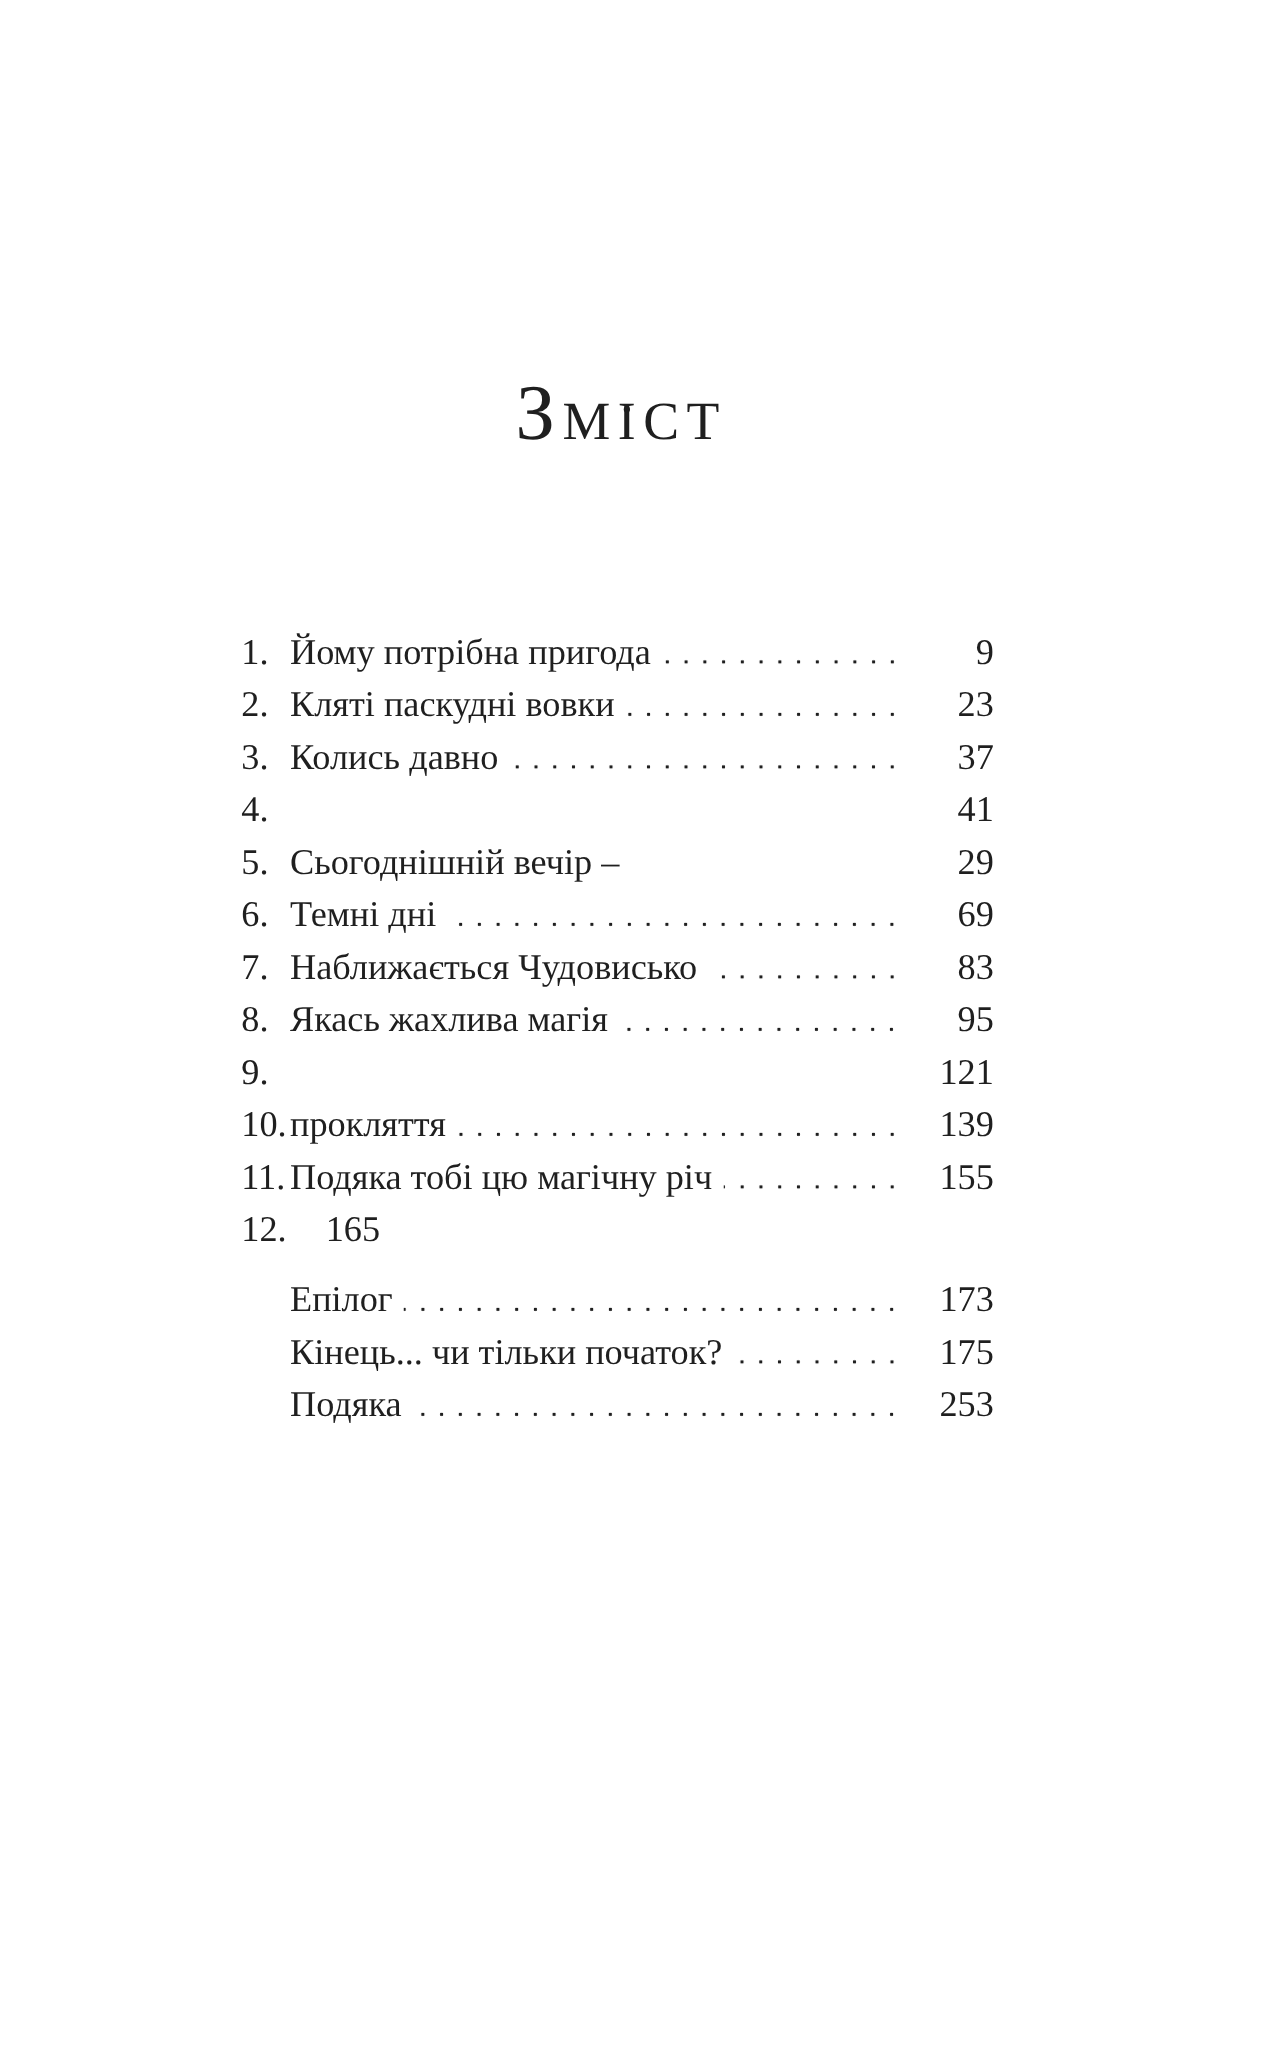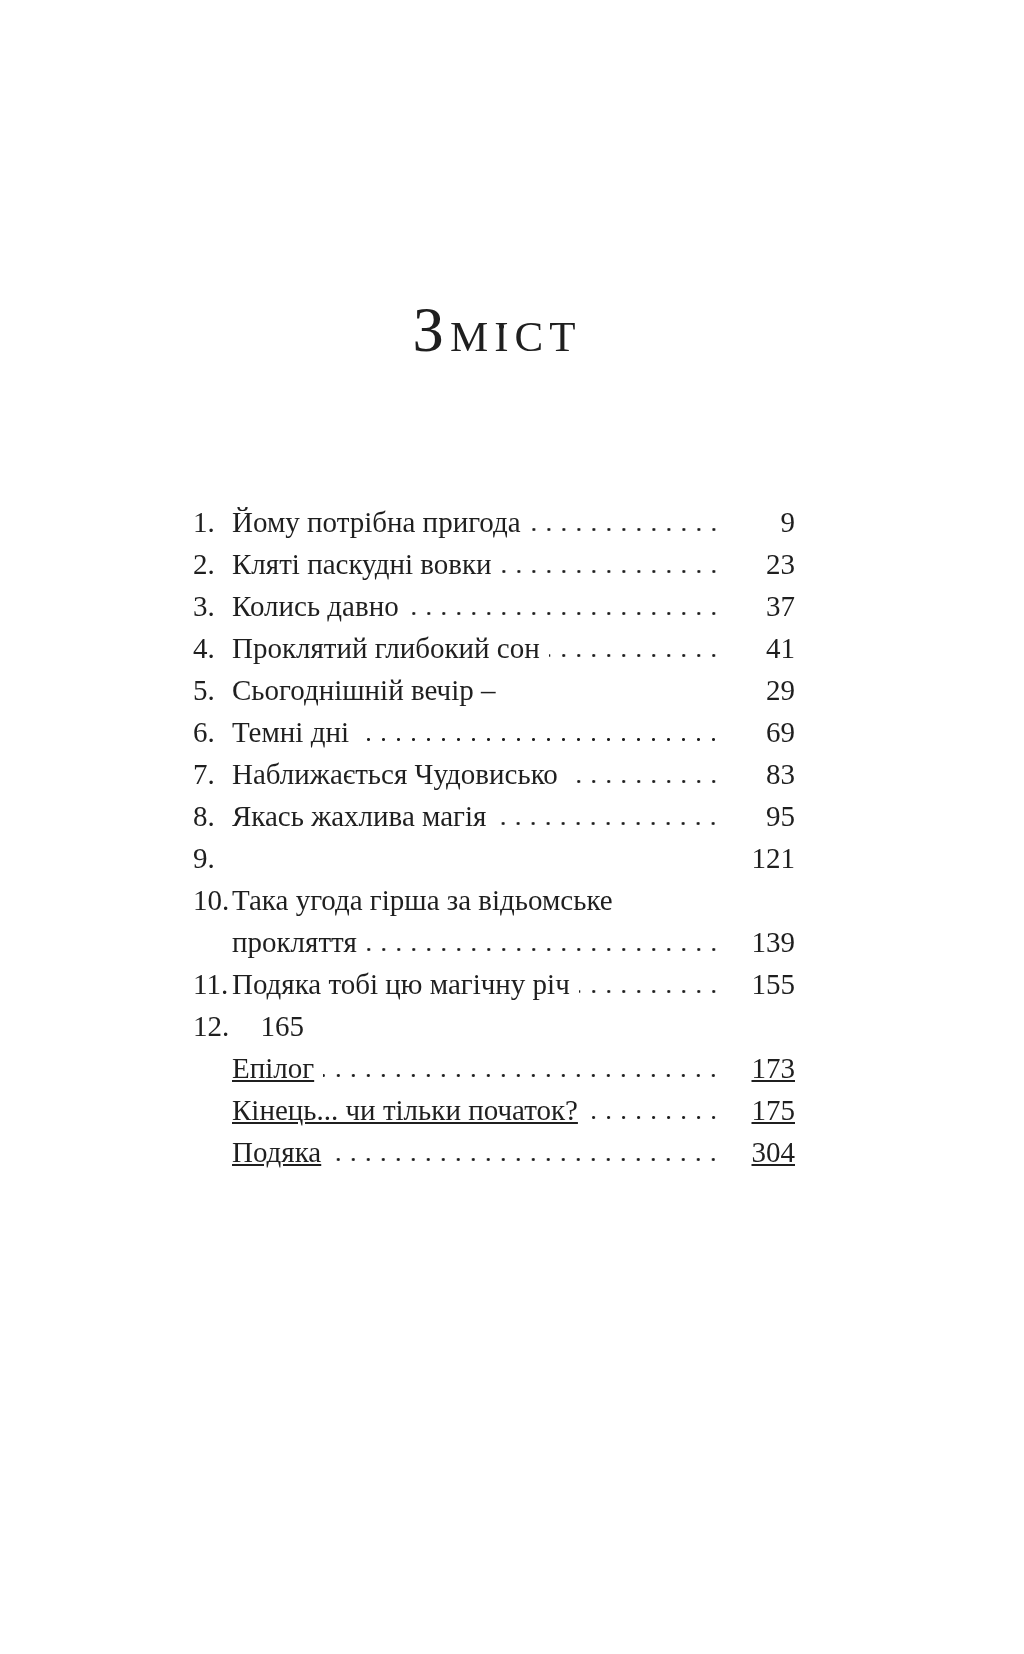--- a/index.html
+++ b/index.html
@@ -89,21 +89,21 @@
     background-repeat: repeat-x;
     background-position: right 2px bottom 6px;
   }
   .toc-page {
     flex: none;
     width: 72px;
     text-align: right;
     align-self: flex-end;
   }
   .back-group {
-    text-decoration: underline;
+    margin-top: 14px;
   }
 </style>
 </head>
 <body>
 
 <main>
 
   <h1 class="page-title">
     <span class="t-initial">З</span>
     <span class="t-cap">М</span>
@@ -148,21 +148,20 @@
             </span>
     </span>
     <span class="toc-page">37</span>
   </div>
 
   <div class="toc-row">
     <span class="toc-num">4.</span>
     <span class="toc-body">
 
       <span class="toc-line toc-last">
-              <span class="txt">Проклятий глибокий сон</span>
               <span class="leader"></span>
             </span>
     </span>
     <span class="toc-page">41</span>
   </div>
 
   <div class="toc-row">
     <span class="toc-num">5.</span>
     <span class="toc-body">
       <span class="toc-line toc-first">
@@ -218,23 +217,20 @@
       <span class="toc-line toc-last">
               <span class="leader"></span>
             </span>
     </span>
     <span class="toc-page">121</span>
   </div>
 
   <div class="toc-row">
     <span class="toc-num">10.</span>
     <span class="toc-body">
-      <span class="toc-line toc-first">
-              <span class="txt">Така угода гірша за відьомське</span>
-            </span>
       <span class="toc-line toc-last">
               <span class="txt">прокляття</span>
               <span class="leader"></span>
             </span>
     </span>
     <span class="toc-page">139</span>
   </div>
 
   <div class="toc-row">
     <span class="toc-num">11.</span>
@@ -280,18 +276,18 @@
 
   <div class="toc-row">
     <span class="toc-num"></span>
     <span class="toc-body">
 
       <span class="toc-line toc-last">
               <span class="txt">Подяка</span>
               <span class="leader"></span>
             </span>
     </span>
-    <span class="toc-page">304</span>
+    <span class="toc-page">253</span>
   </div>
 </div>
   </nav>
 
 </main>
 
 </body></html>

